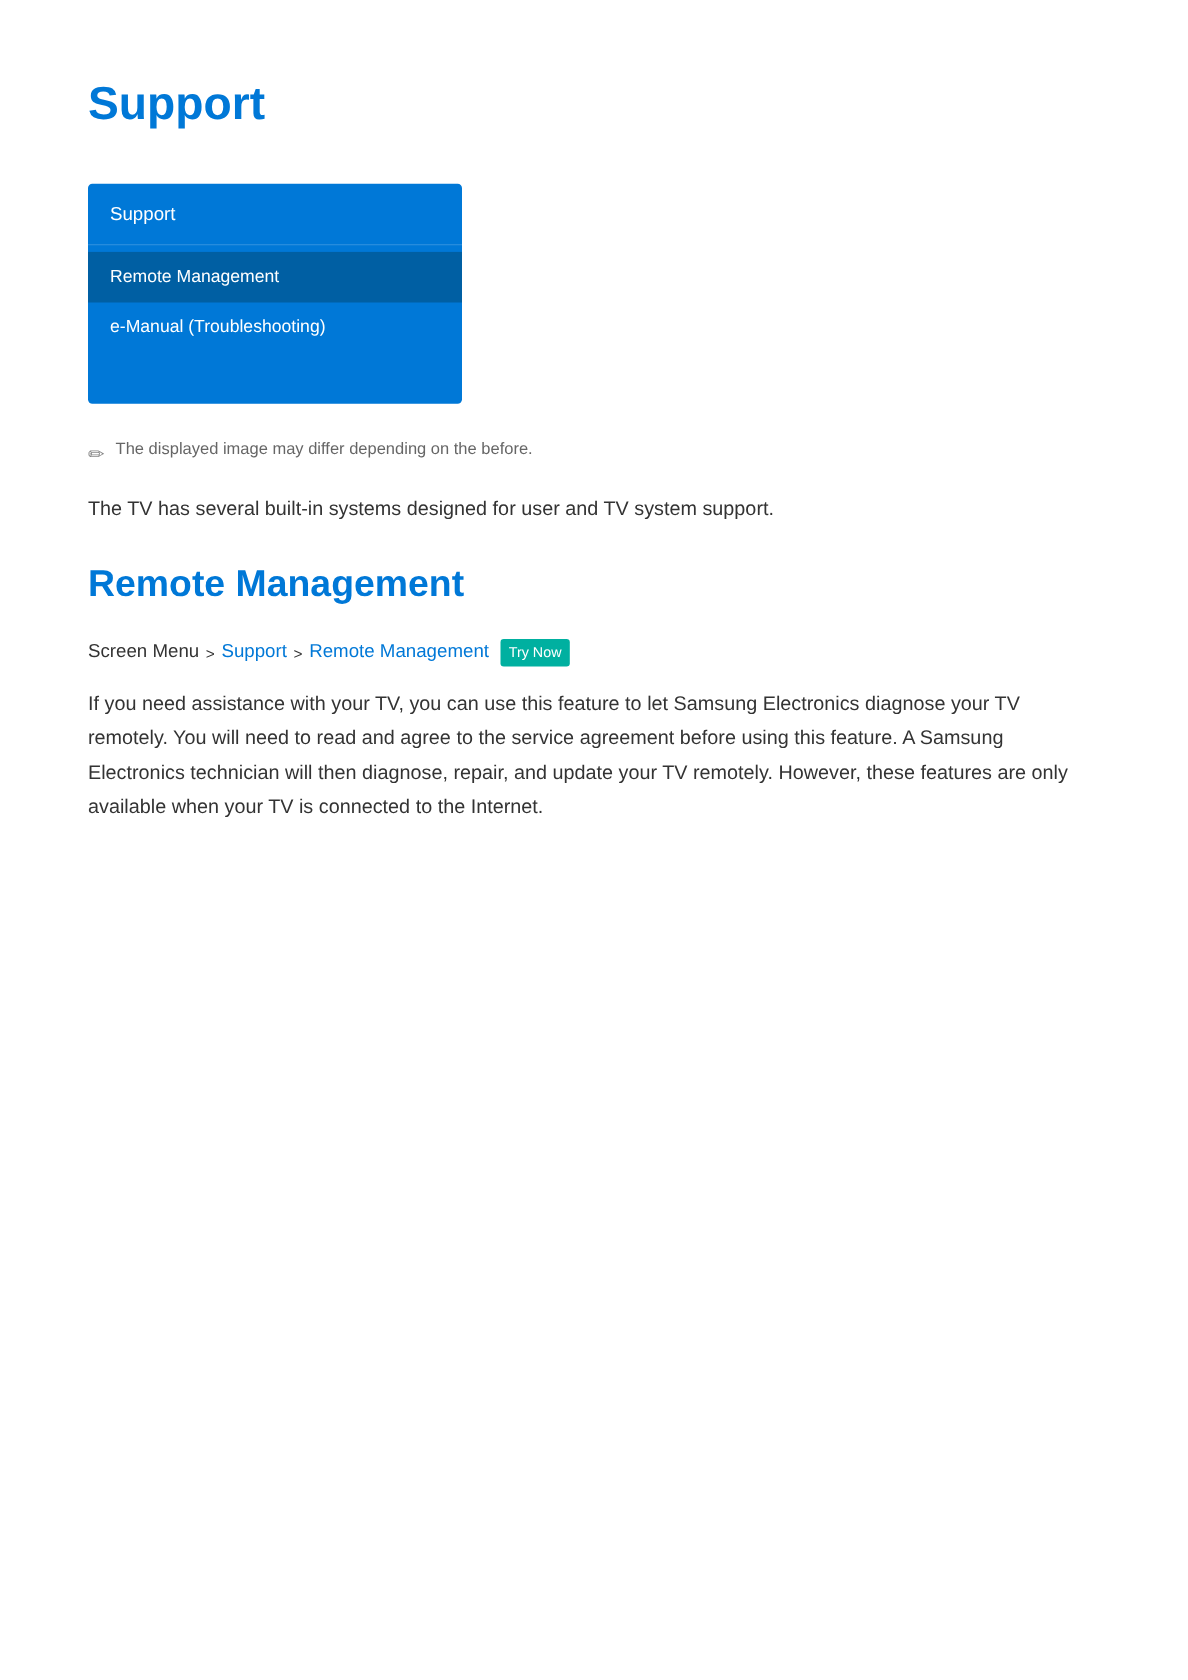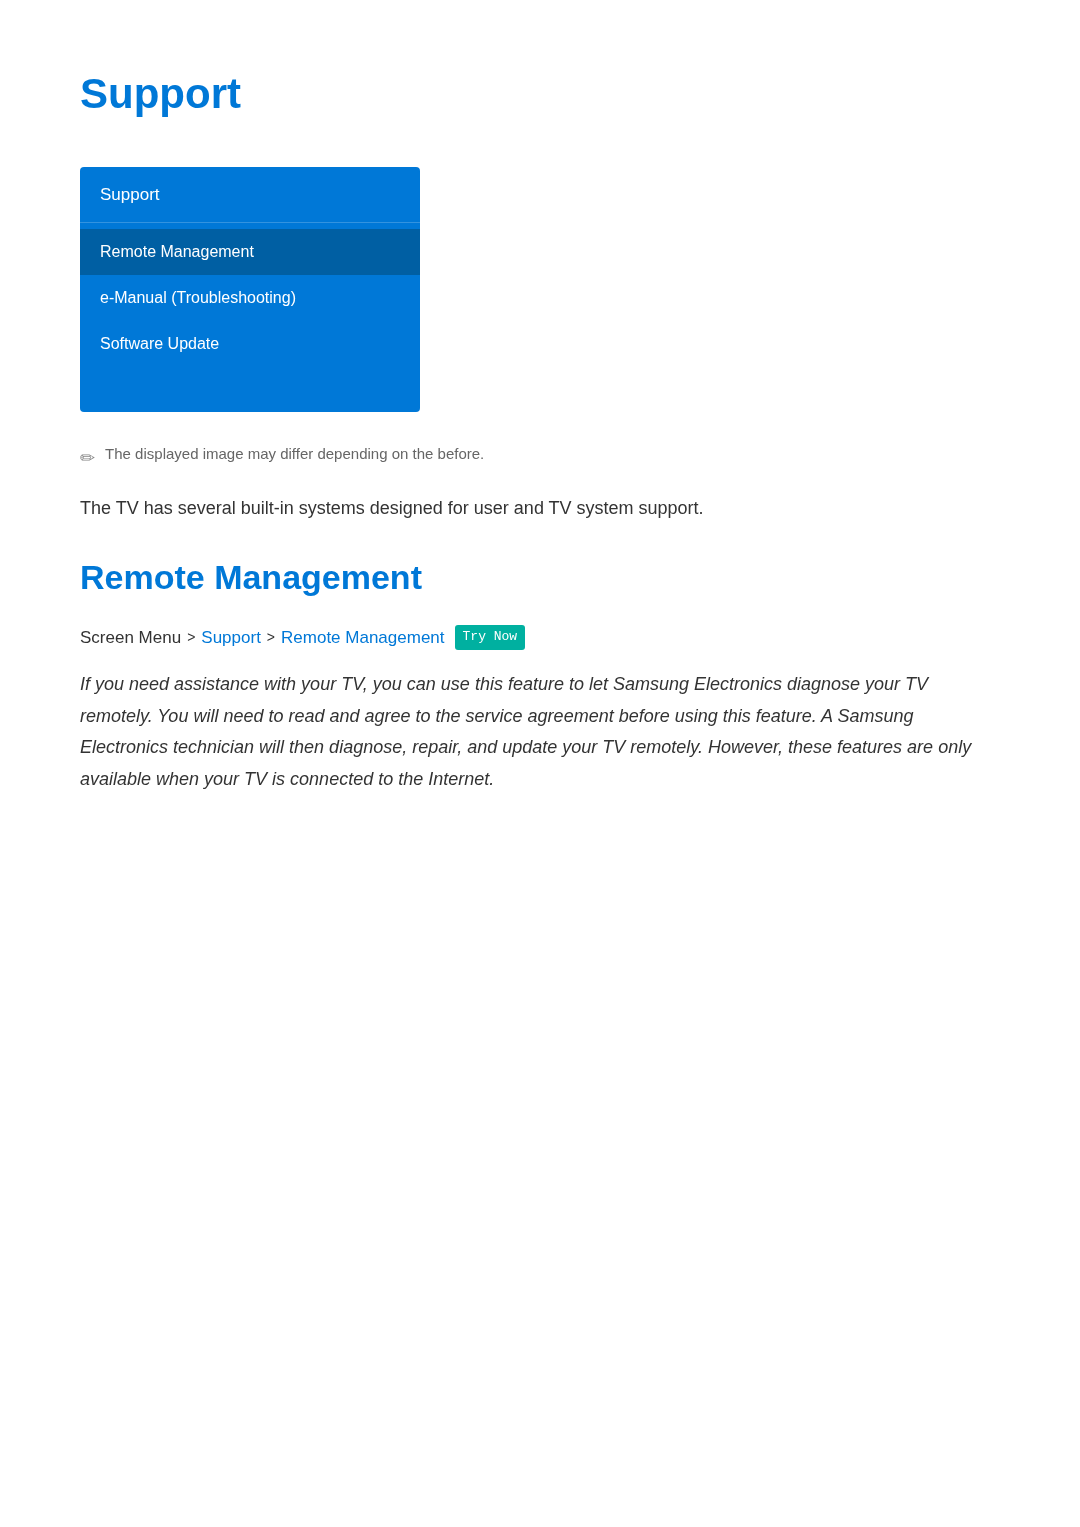--- a/index.html
+++ b/index.html
@@ -99,21 +99,21 @@
     .section-title {
       font-size: 34px;
       font-weight: 600;
       color: #0078d7;
       margin-bottom: 20px;
       margin-top: 10px;
     }
 
     .breadcrumb {
       display: flex;
-      align-items: center;
+      align-items: flex-end;
       gap: 6px;
       font-size: 17px;
       color: #333333;
       margin-bottom: 18px;
     }
 
     .breadcrumb-separator {
       color: #333333;
       font-size: 14px;
     }
@@ -127,47 +127,42 @@
       display: inline-flex;
       align-items: center;
       justify-content: center;
       background: #00b0a0;
       color: #ffffff;
       font-size: 13px;
       padding: 2px 8px;
       border-radius: 3px;
       margin-left: 4px;
       font-weight: 500;
-      font-family: Liberation Mono, monospace;
     }
 
     .body-text {
       font-size: 18px;
       color: #333333;
       line-height: 1.75;
-      font-style: italic;
     }
   </style>
 </head>
 <body>
 
 <h1 class="page-title">Support</h1>
 
 <div class="menu-panel">
   <div class="menu-header">Support</div>
   <div class="menu-items">
 
   <div class="menu-item active">
         <span class="menu-item-label">Remote Management</span>
       </div>
       <div class="menu-item">
         <span class="menu-item-label">e-Manual (Troubleshooting)</span>
-      </div>
-      <div class="menu-item">
-        <span class="menu-item-label">Software Update</span>
       </div>
     </div>
   <div class="menu-spacer"></div>
 </div>
 
 <div class="note-row">
   <span class="pencil-icon">✏</span>
   <span>The displayed image may differ depending on the before.</span>
 </div>
 

